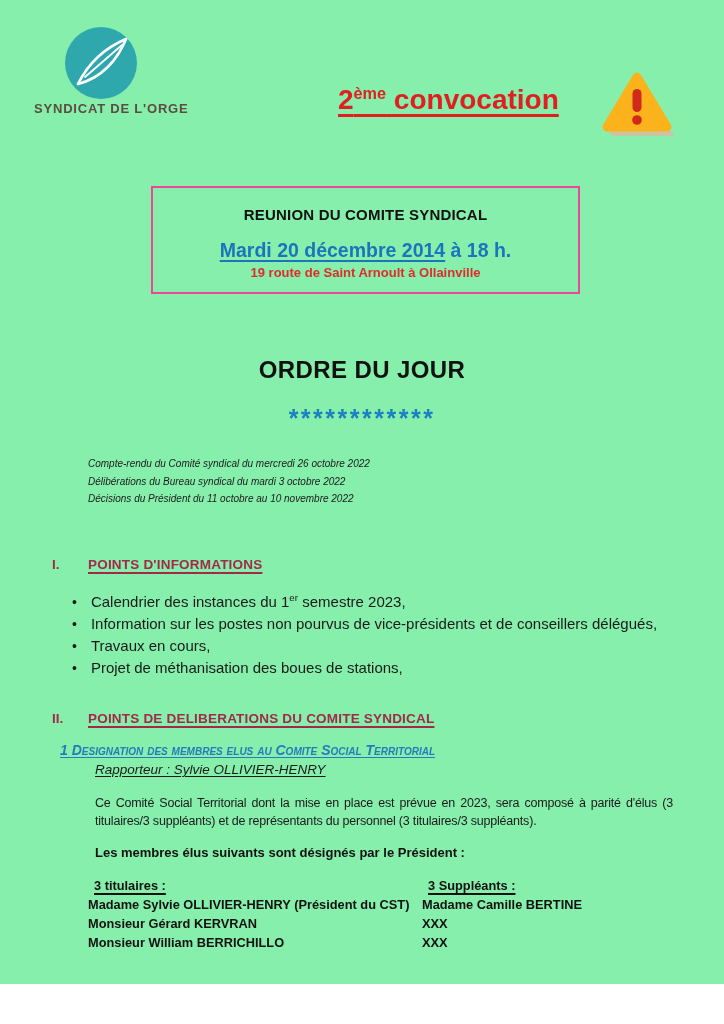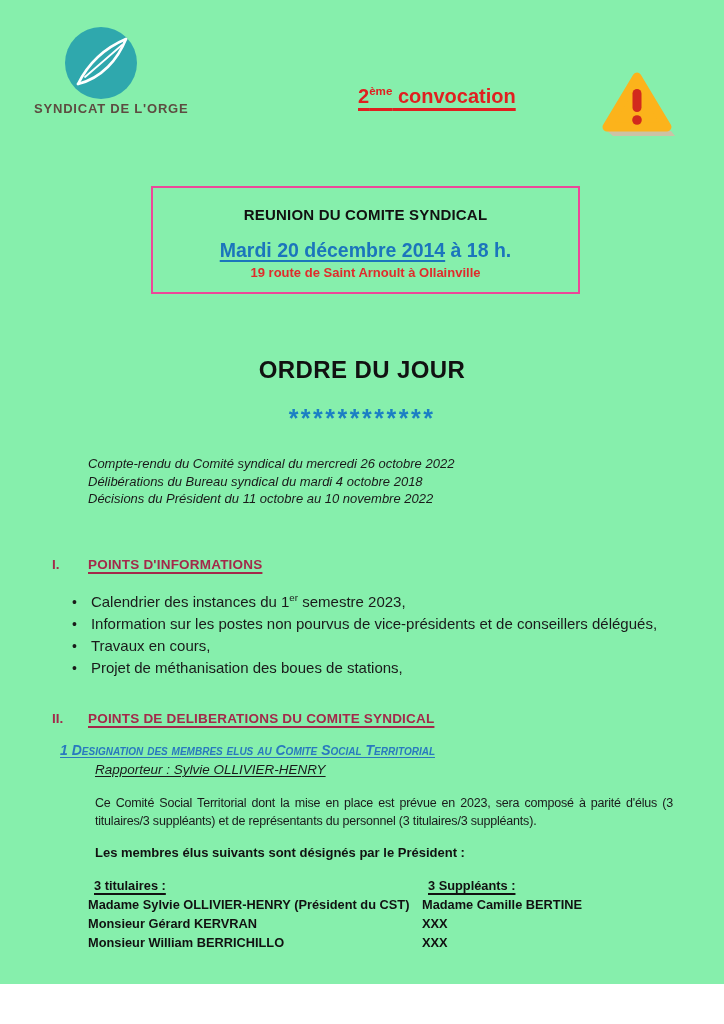--- a/index.html
+++ b/index.html
@@ -13,21 +13,21 @@
 
   
   .logo-mark { left:64px; top:26px; width:74px; height:74px; }
   .logo-label {
     left:34px; top:101px; width:200px;
     font-size:13px; font-weight:bold; letter-spacing:0.8px; color:#5d4c41;
   }
 
   
   .banner-title {
-    left:358px; top:84px; color:#e02020; font-size:20px; font-weight:bold;
+    left:338px; top:84px; color:#e02020; font-size:28px; font-weight:bold;
     text-decoration:underline; text-decoration-thickness:2.5px; text-underline-offset:5px;
     white-space:nowrap;
   }
   .banner-title sup { font-size:0.58em; vertical-align:super; }
   .warning-wrap { left:597px; top:68px; width:80px; height:72px; }
 
   
   .meeting-box {
     left:151px; top:186px; width:429px; height:108px;
     border:2px solid #ec4899; text-align:center;
@@ -49,21 +49,21 @@
   .ordre-heading {
     left:0; top:356px; width:724px; text-align:center;
     font-size:24px; font-weight:bold; color:#111111; letter-spacing:0.4px;
   }
   .stars {
     left:0; top:404px; width:724px; text-align:center;
     color:#1b7fc4; font-size:25px; font-weight:bold; letter-spacing:2.5px;
   }
 
   
-  .intro { left:88px; top:455px; font-size:13px; font-style:italic; color:#1a1a1a; line-height:17.5px; }
+  .intro { left:88px; top:455px; font-size:10px; font-style:italic; color:#1a1a1a; line-height:17.5px; }
 
   
   .sec-num  { font-size:13.5px; font-weight:bold; color:#a3294a; }
   .sec-title{
     font-size:13.5px; font-weight:bold; color:#a3294a;
     text-decoration:underline; text-decoration-thickness:1.5px; text-underline-offset:3px;
     letter-spacing:0.2px; white-space:nowrap;
   }
   .s1-num { left:52px; top:557px; }
   .s1-title { left:88px; top:557px; }
@@ -126,21 +126,21 @@
     <div class="line1">REUNION DU COMITE SYNDICAL</div>
     <div class="line2"><span class="u">Mardi 20 décembre 2014</span><span> à 18 h.</span></div>
     <div class="line3">19 route de Saint Arnoult à Ollainville</div>
   </div>
 
   <div class="abs ordre-heading">ORDRE DU JOUR</div>
   <div class="abs stars">************</div>
 
   <div class="abs intro">
     <div>Compte-rendu du Comité syndical du mercredi 26 octobre 2022</div>
-    <div>Délibérations du Bureau syndical du mardi 4 octobre 2018</div>
+    <div>Délibérations du Bureau syndical du mardi 3 octobre 2022</div>
     <div>Décisions du Président du 11 octobre au 10 novembre 2022</div>
   </div>
 
   <div class="abs sec-num s1-num">I.</div>
   <div class="abs sec-title s1-title">POINTS D'INFORMATIONS</div>
   <ul class="abs bullets">
     <li><span>Calendrier des instances du 1</span><sup>er</sup><span> semestre 2023,</span></li>
     <li>Information sur les postes non pourvus de vice-présidents et de conseillers délégués,</li>
     <li>Travaux en cours,</li>
     <li>Projet de méthanisation des boues de stations,</li>

